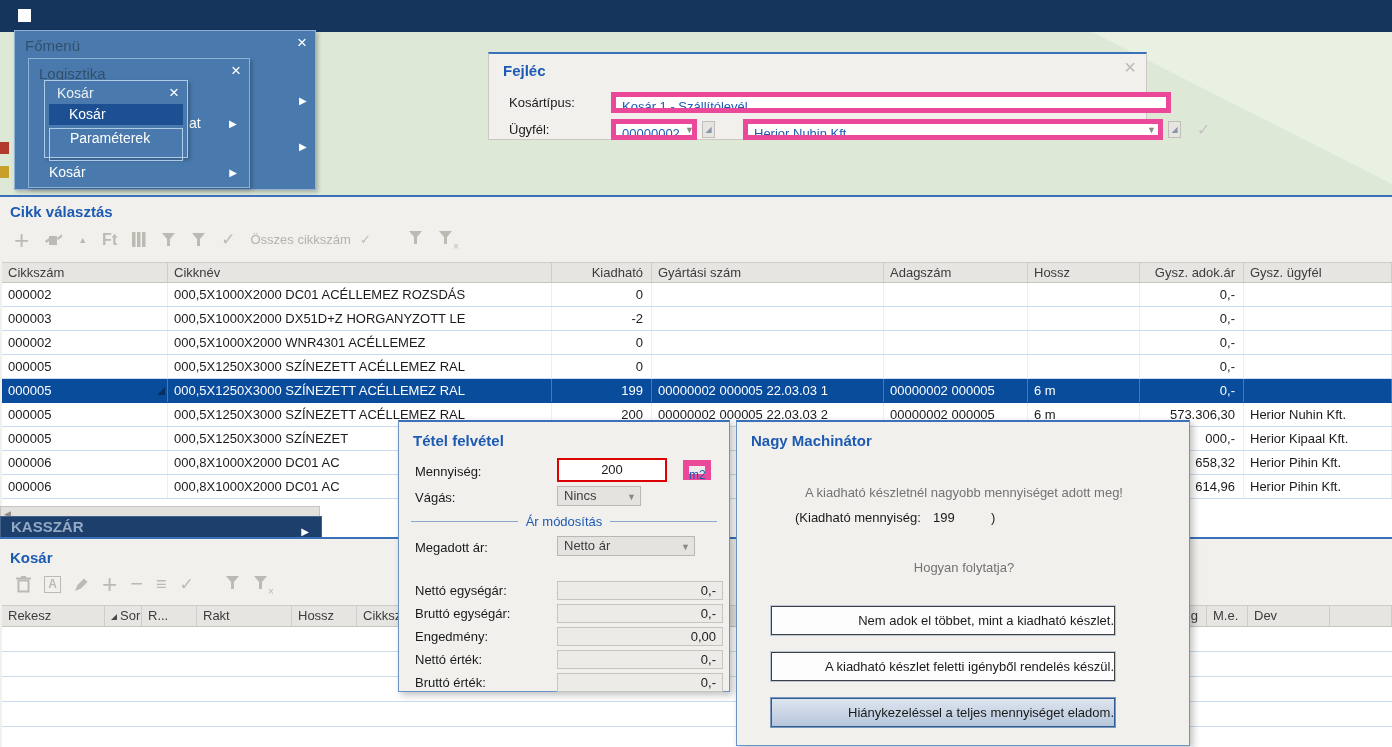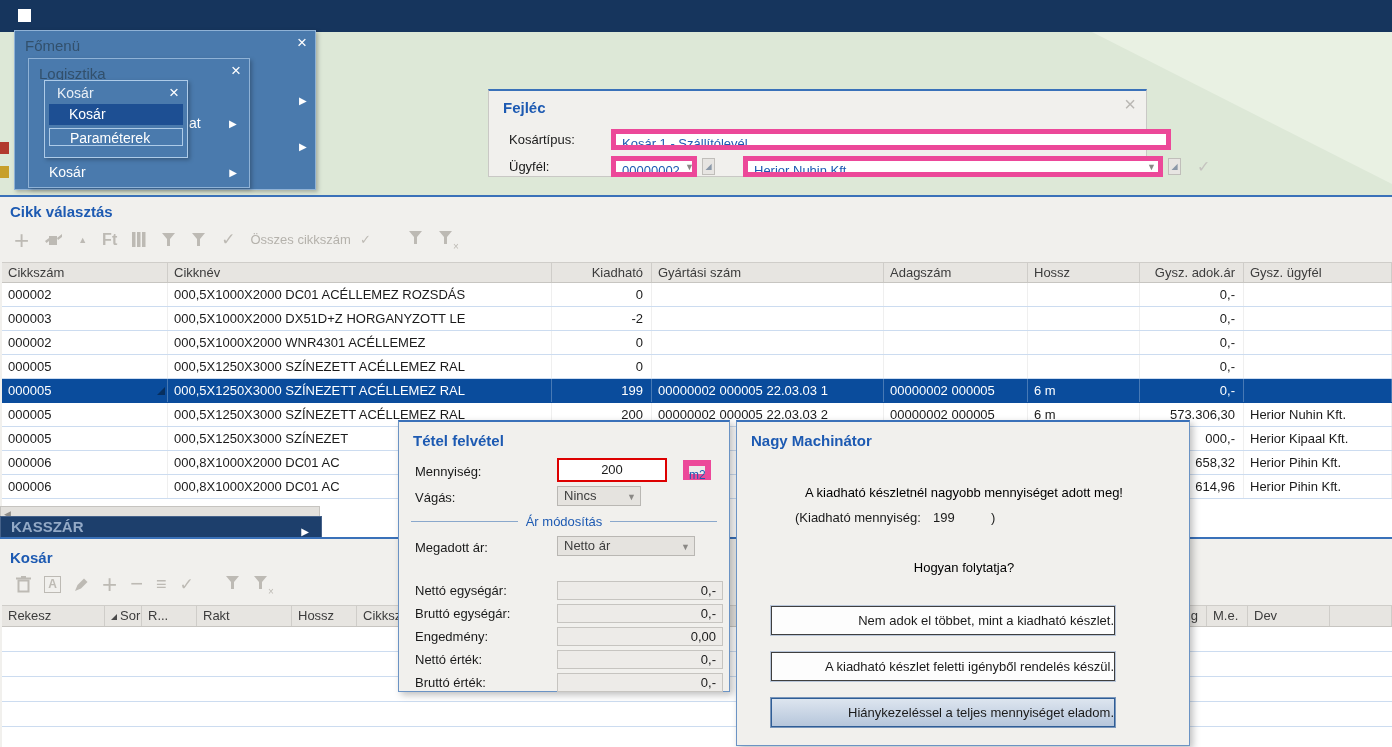--- a/index.html
+++ b/index.html
@@ -15,25 +15,25 @@
 
   
   .menu-win { position:absolute; background:#4a7aad; border:1px solid #8fb2d6; box-shadow:2px 2px 4px rgba(0,0,0,.25); }
   .menu-title-dark { position:absolute; left:10px; top:6px; font-size:15px; color:#32506c; }
   .menu-title-light { position:absolute; left:12px; top:4px; font-size:14px; color:#e9eff6; }
   .menu-close { position:absolute; top:3px; right:8px; color:#ffffff; font-size:17px; line-height:17px; }
   .menu-arrow { position:absolute; color:#ffffff; font-size:10px; }
   .menu-item-text { position:absolute; color:#ffffff; font-size:14px; }
   .kosar-item { position:absolute; left:4px; right:4px; height:21px; line-height:21px; font-size:14px; color:#ffffff; padding-left:20px; }
   .kosar-item.selected { background:#1d4f93; }
-  .kosar-item.framed { border:1px solid #aecbe8; height:18px; line-height:19px; }
+  .kosar-item.framed { border:1px solid #aecbe8; height:33px; line-height:19px; }
 
   
   .panel-title { position:absolute; color:#1d5ab2; font-weight:bold; font-size:15px; }
-  .fejlec { position:absolute; left:488px; top:52px; width:659px; height:88px; background:#f1f0ed; border:1px solid #c9c8c5; border-top:2px solid #3a71b9;margin-top:37px; }
+  .fejlec { position:absolute; left:488px; top:52px; width:659px; height:88px; background:#f1f0ed; border:1px solid #c9c8c5; border-top:2px solid #3a71b9; }
   .fejlec .x { position:absolute; top:2px; right:10px; color:#b9b7b3; font-size:20px; }
   .flabel { position:absolute; font-size:13px; color:#1a1a1a; }
   .finput { position:absolute; background:#ffffff; border:5px solid #ec4899; font-size:13px; color:#1d5ab2; padding:0 6px; line-height:19px; height:21px; white-space:nowrap; overflow:hidden; }
   .drop { position:absolute; color:#8a8885; font-size:9px; }
   .detailbtn { position:absolute; width:13px; height:17px; background:#e7e5e2; border:1px solid #c0beba; color:#8a98a8; font-size:8px; text-align:center; line-height:16px; }
   .graycheck { position:absolute; color:#c5c3bf; font-size:16px; }
 
   .cikk { position:absolute; left:0; top:195px; width:1392px; height:342px; background:#f1f0ed; border-top:2px solid #3a71b9; }
   .toolbar { position:absolute; display:flex; align-items:center; gap:15px; color:#bdbab4; }
   .tb-plus { font-size:26px; line-height:20px; font-weight:400; }
@@ -78,21 +78,21 @@
   .tetel { left:398px; top:420px; width:332px; height:272px; }
   .dlabel { position:absolute; font-size:13px; color:#1a1a1a; }
   .red-input { position:absolute; left:158px; top:36px; width:110px; height:24px; background:#ffffff; border:2px solid #dd0000; font-size:13px; color:#1a1a1a; text-align:center; line-height:20px; }
   .unitbox { position:absolute; left:284px; top:38px; width:28px; height:20px; background:#edecea; border:6px solid #ec4899; color:#1d5ab2; font-size:12px; text-align:center; line-height:18px; }
   .dselect { position:absolute; height:20px; background:#e5e3df; border:1px solid #b9b7b3; font-size:13px; color:#3c3c3c; padding-left:6px; line-height:18px; }
   .sect { position:absolute; left:12px; right:12px; top:92px; display:flex; align-items:center; gap:8px; color:#1d5ab2; font-size:13px; }
   .sect::before, .sect::after { content:""; flex:1; height:1px; background:#8aa8cc; }
   .ro-box { position:absolute; left:158px; width:166px; height:19px; background:#edebe8; border:1px solid #c6c4c0; font-size:13px; color:#1a1a1a; text-align:right; padding-right:6px; line-height:17px; }
 
   .machinator { left:736px; top:420px; width:454px; height:326px; }
-  .mline { position:absolute; left:0; width:454px; text-align:center; font-size:13px; color:#000000; }
+  .mline { position:absolute; left:0; width:454px; text-align:center; font-size:13px; color:#737373; }
   .mfrag { position:absolute; font-size:13px; color:#1a1a1a; }
   .mbtn { position:absolute; left:34px; width:344px; height:29px; background:#fdfdfd; border:1px solid #3f3f3f; box-shadow:0 0 0 1px #b9c6d9; font-size:13px; color:#1a1a1a; text-align:right; line-height:27px; }
   .mbtn.primary { background:linear-gradient(#dde5ef,#b6c6db); border:1px solid #2f5d96; box-shadow:0 0 0 1px #7b97bb; }
 </style>
 </head>
 <body>
 
 <div class="screen">
 
   <div class="topbar">

